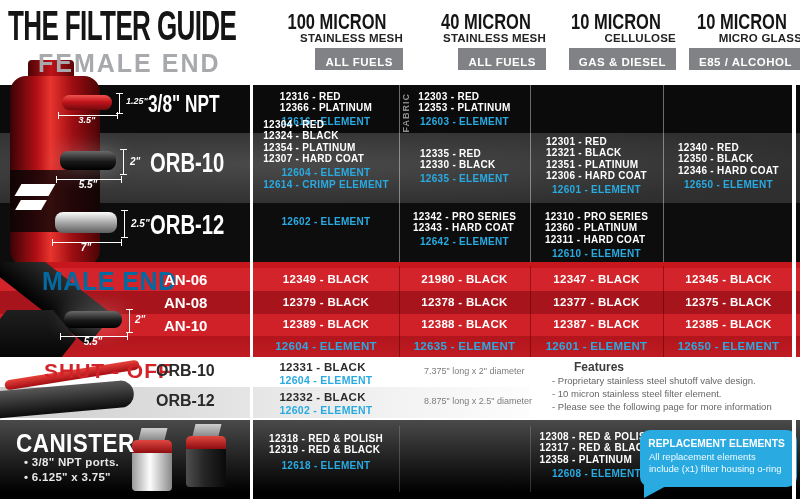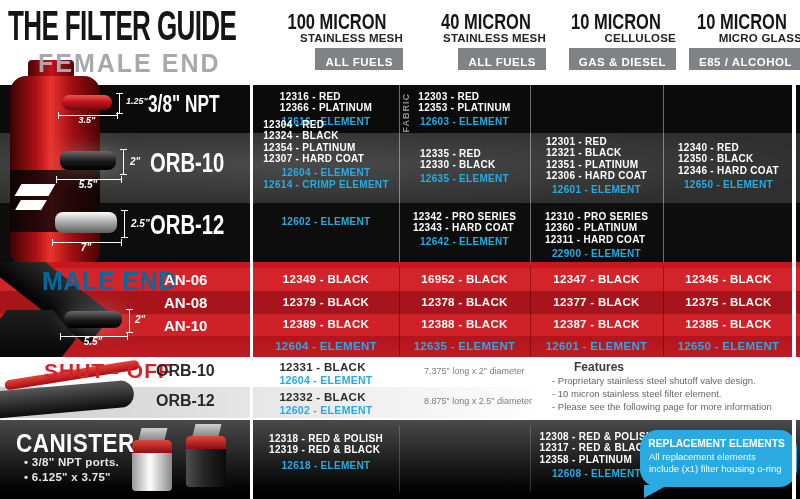--- a/index.html
+++ b/index.html
@@ -83,21 +83,21 @@
   .shut-el{color:#29abe2;font-weight:bold;font-size:10.5px;letter-spacing:0.3px;line-height:12px;}
   .size-note{left:424px;width:130px;font-size:9px;color:#7d7d7d;z-index:5;}
   .features{left:552px;top:360px;width:235px;z-index:5;}
   .features .ft{font-size:12px;font-weight:bold;color:#3c3c3c;line-height:14px;padding-left:22px;}
   .features .fi div{font-size:9.5px;color:#666;line-height:13px;}
 
   
   .can-title{left:16px;top:429px;font-size:25px;font-weight:bold;color:#fff;letter-spacing:0.5px;z-index:5;}
   .can-bullets{left:24px;top:455px;z-index:5;}
   .can-bullets div{font-size:11.5px;font-weight:bold;color:#e8e8e8;line-height:15px;letter-spacing:0.3px;}
-  .callout{left:640px;top:430px;width:157px;height:57px;background:#29abe2;border-radius:18px;z-index:6;}
+  .callout{left:640px;top:430px;width:157px;height:57px;background:#29abe2;border-radius:10px;z-index:6;}
   .callout .ct{padding:7px 9px 0;color:#fff;font-weight:bold;font-size:11px;white-space:nowrap;
                transform:scaleX(0.93);transform-origin:0 50%;}
   .callout .cb{padding:2px 9px 0;color:#f2fbff;font-size:9.5px;line-height:11.5px;}
   .callout .tail{position:absolute;left:4px;bottom:-11px;width:24px;height:13px;background:#29abe2;
                  clip-path:polygon(0 0,100% 0,0 100%);}
 
   
   .photo{overflow:hidden;z-index:2;}
   .bottle-body{position:absolute;left:10px;top:16px;width:90px;height:190px;border-radius:16px;
     background:linear-gradient(90deg,#3a0304,#b31016 30%,#e8342e 45%,#9c0d12 70%,#4a0405);}
@@ -293,36 +293,36 @@
     <div class="elems">
           <div>12642 - ELEMENT</div>
         </div></div></div>
   <div class="cellwrap c3" style="top:211px;"><div class="inner">
     <div class="parts">
           <div>12310 - PRO SERIES</div>
           <div>12360 - PLATINUM</div>
           <div>12311 - HARD COAT</div>
         </div>
     <div class="elems">
-          <div>22900 - ELEMENT</div>
+          <div>12610 - ELEMENT</div>
         </div></div></div>
 
   <div class="abs male-title">MALE END</div>
   <div class="abs an-label" style="top:271px;">AN-06</div>
   <div class="abs an-label" style="top:294px;">AN-08</div>
   <div class="abs an-label" style="top:317px;">AN-10</div>
 
   <div class="abs pill blk" style="left:64px;top:311px;width:58px;height:17px;"></div>
   <div class="abs vline" style="left:126px;top:309px;height:22px;"></div>
   <div class="abs dim" style="left:135px;top:314px;font-size:10px;">2"</div>
   <div class="abs mline" style="left:60px;top:333px;width:66px;"></div>
   <div class="abs dim" style="left:60px;top:336px;width:66px;text-align:center;font-size:10px;">5.5"</div>
 
   <div class="mcell c1" style="top:273px;">12349 - BLACK</div>
-  <div class="mcell c2" style="top:273px;">16952 - BLACK</div>
+  <div class="mcell c2" style="top:273px;">21980 - BLACK</div>
   <div class="mcell c3" style="top:273px;">12347 - BLACK</div>
   <div class="mcell c4" style="top:273px;">12345 - BLACK</div>
   <div class="mcell c1" style="top:296px;">12379 - BLACK</div>
   <div class="mcell c2" style="top:296px;">12378 - BLACK</div>
   <div class="mcell c3" style="top:296px;">12377 - BLACK</div>
   <div class="mcell c4" style="top:296px;">12375 - BLACK</div>
   <div class="mcell c1" style="top:318px;">12389 - BLACK</div>
   <div class="mcell c2" style="top:318px;">12388 - BLACK</div>
   <div class="mcell c3" style="top:318px;">12387 - BLACK</div>
   <div class="mcell c4" style="top:318px;">12385 - BLACK</div>

